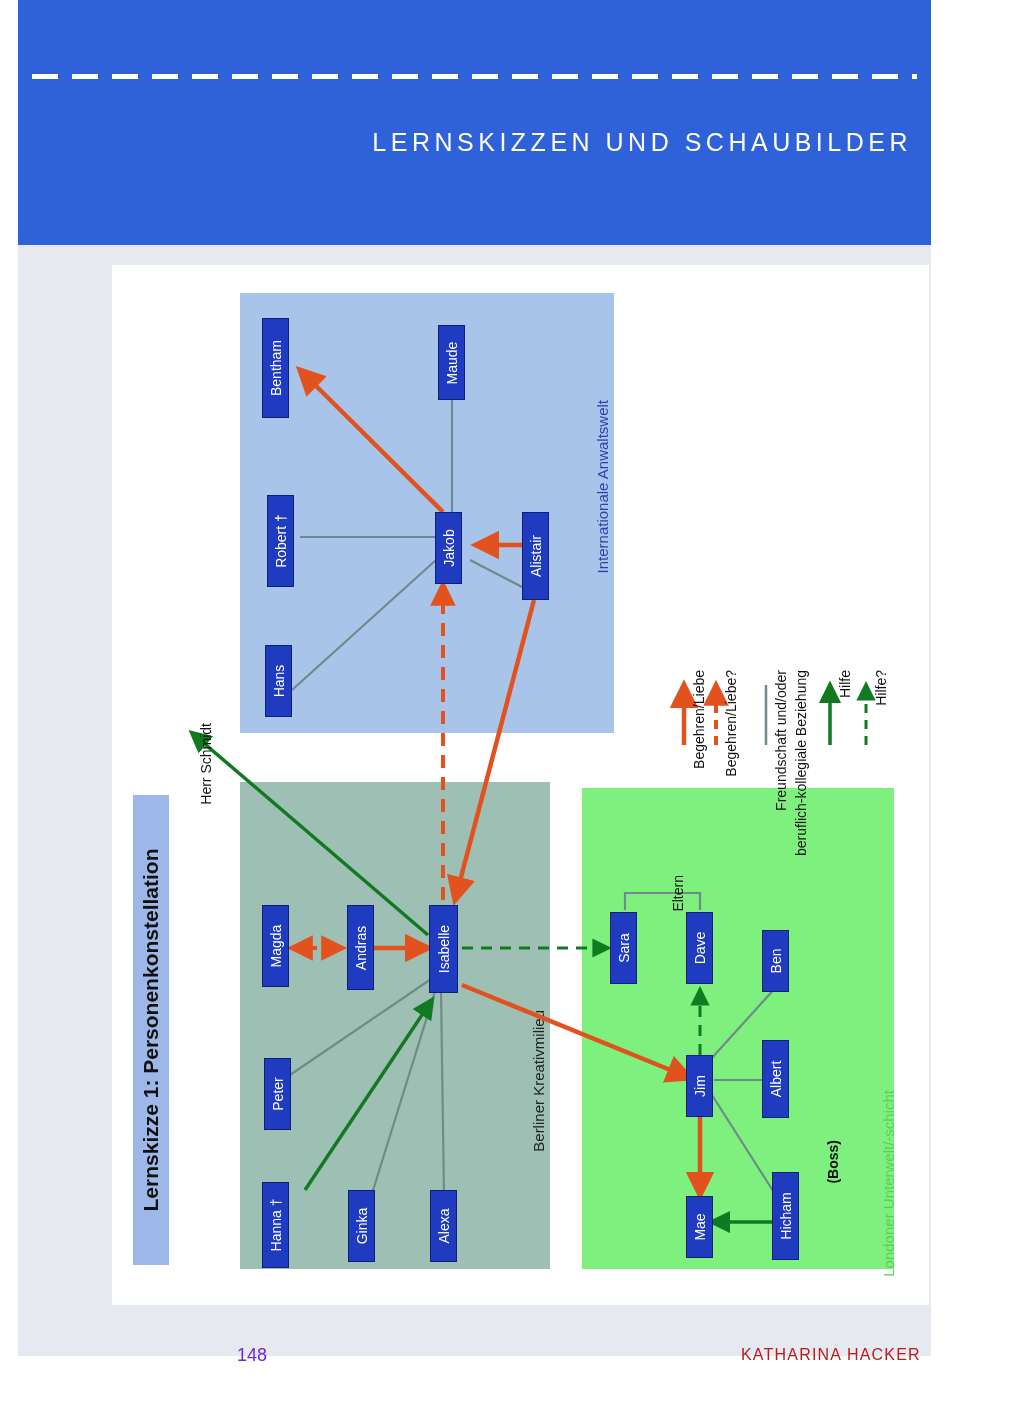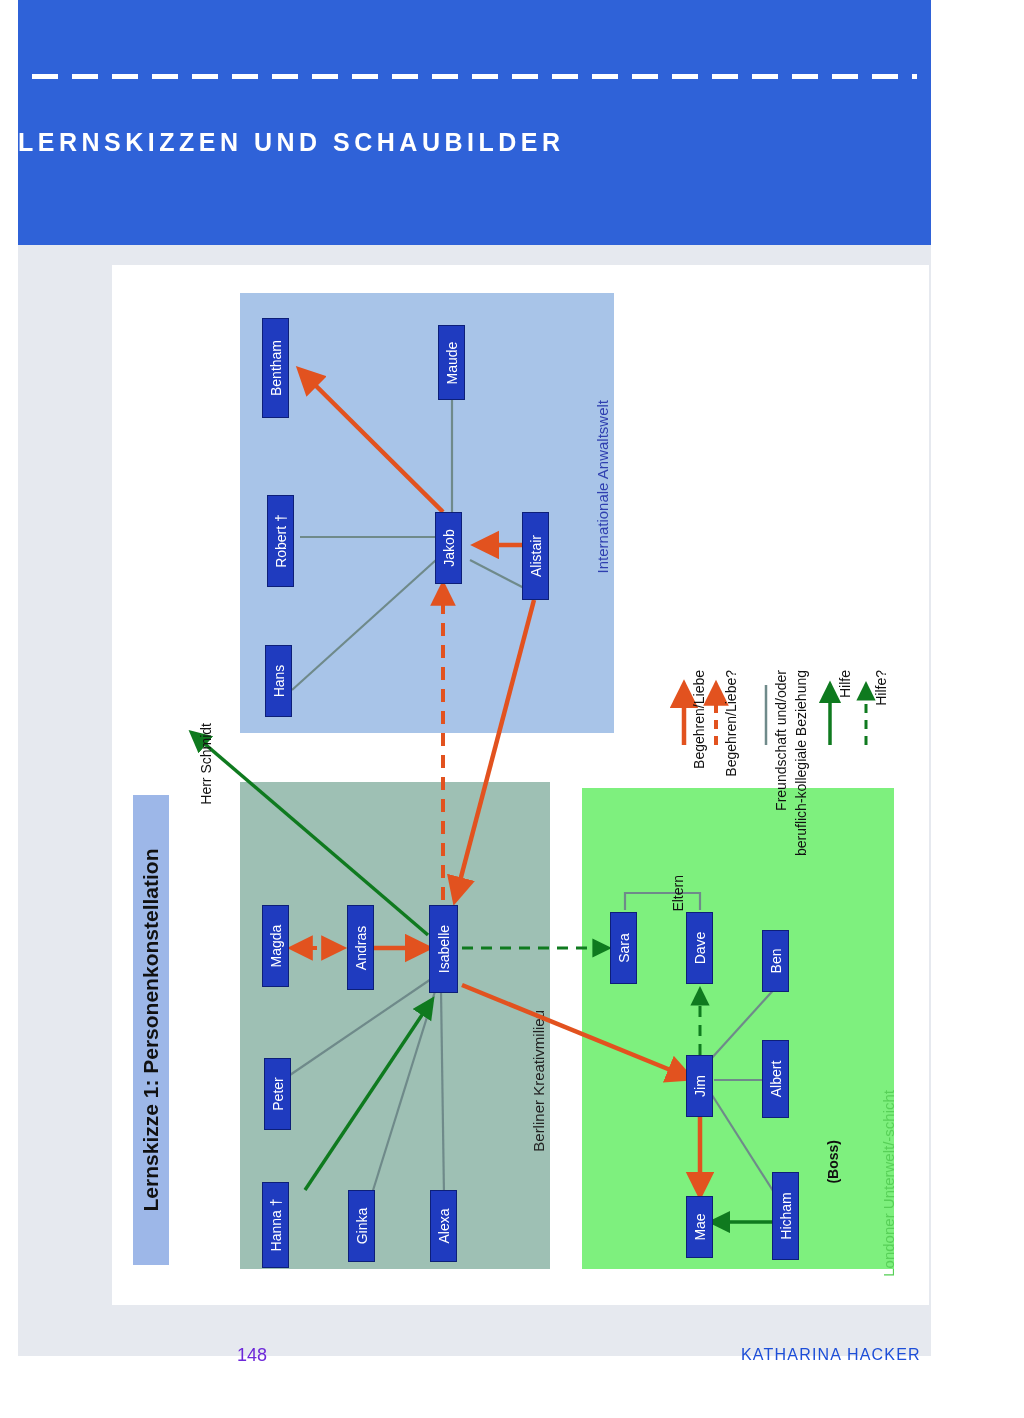--- a/index.html
+++ b/index.html
@@ -60,25 +60,25 @@
     height: 5px;
     background: repeating-linear-gradient(to right,
       #ffffff 0px, #ffffff 26px,
       rgba(255,255,255,0) 26px, rgba(255,255,255,0) 40px);
   }
   .header-title {
     position: absolute;
     left: 0;
     top: 128px;
     width: 894px;
-    text-align: left;
+    text-align: right;
     color: #ffffff;
     font-size: 25px;
     letter-spacing: 4.5px;
-    font-weight: 700;
+    font-weight: 400;
   }
   
   .canvas {
     position: absolute;
     left: 112px;
     top: 265px;
     width: 817px;
     height: 1040px;
     background: #ffffff;
   }
@@ -194,21 +194,21 @@
     top: 1345px;
     font-size: 18px;
     color: #6d28d9;
   }
   .footer-author {
     position: absolute;
     left: 741px;
     top: 1346px;
     font-size: 16px;
     letter-spacing: 1.2px;
-    color: #1d4ed8;
+    color: #b91c1c;
   }
   svg.overlay {
     position: absolute;
     left: 0; top: 0;
     width: 1024px;
     height: 1418px;
     pointer-events: none;
   }
 </style>
 </head>

